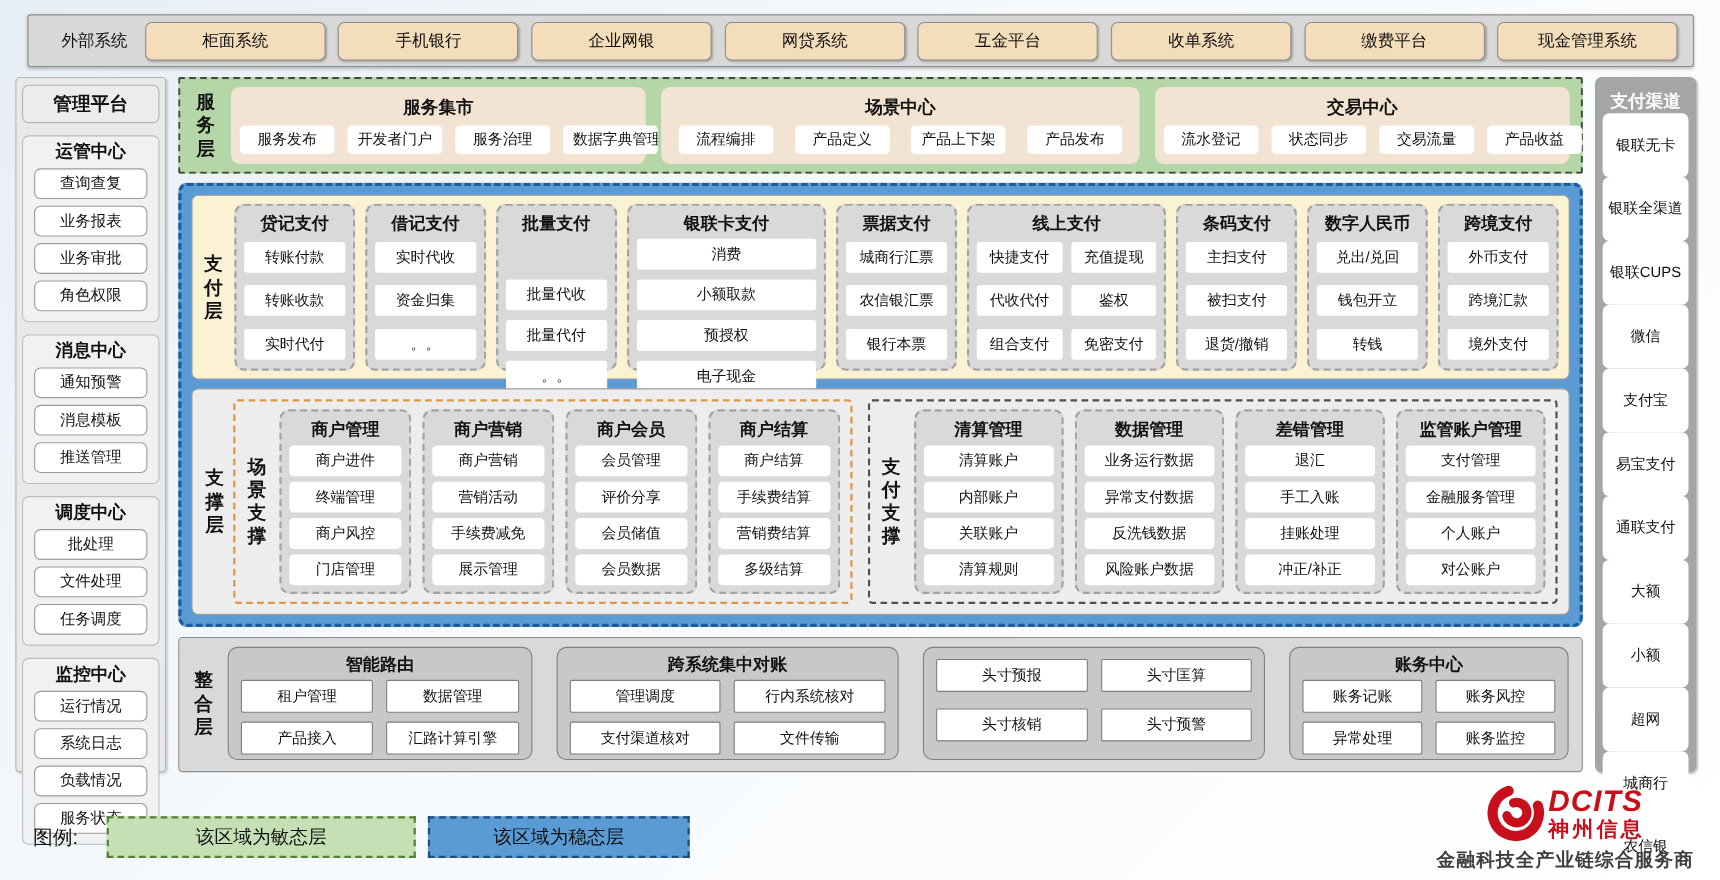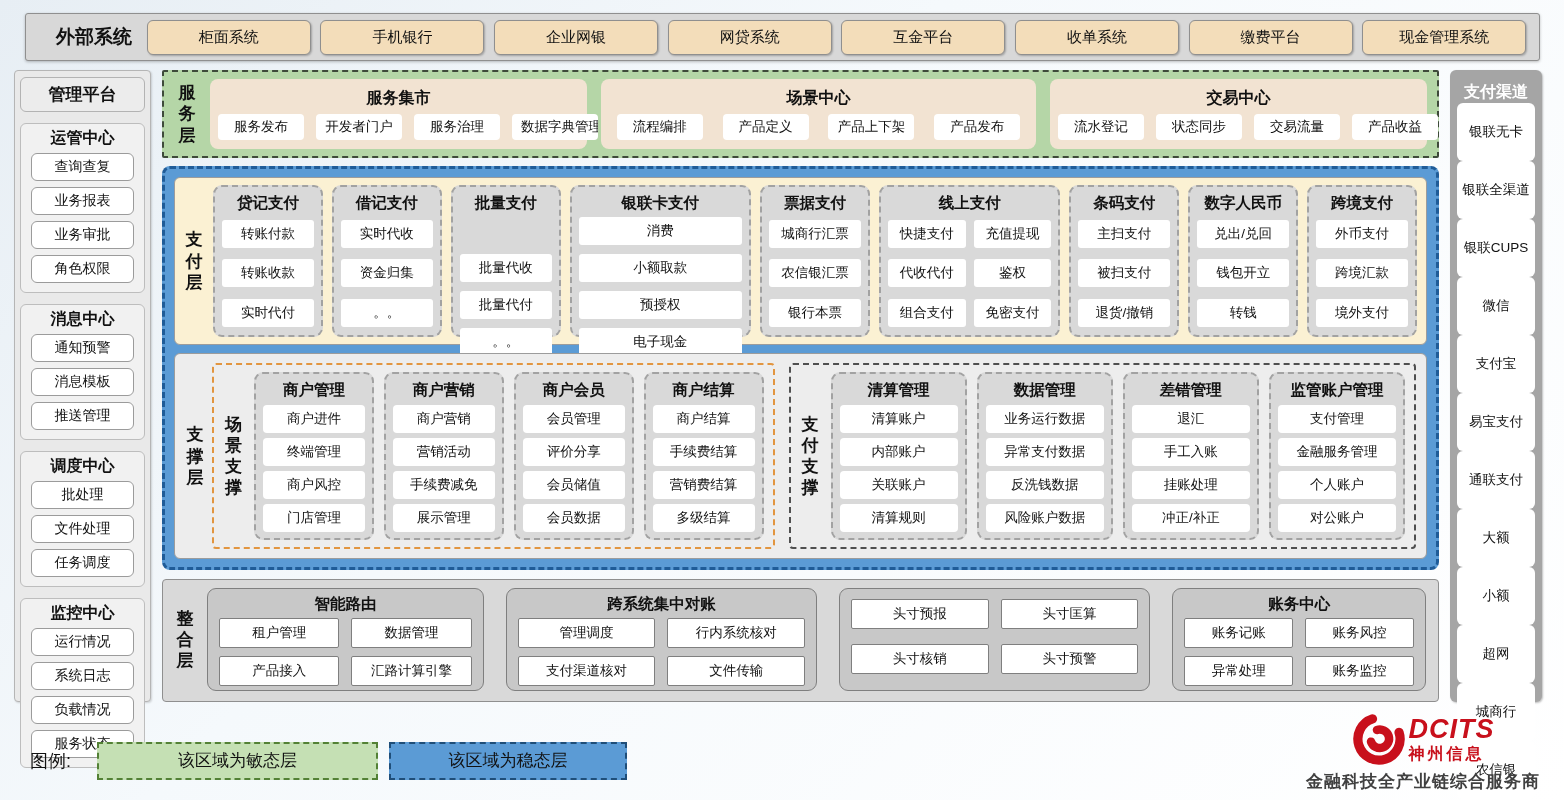--- a/index.html
+++ b/index.html
@@ -4,21 +4,21 @@
 <style>
   html,body{margin:0;padding:0}
   body{
     width:1564px;height:800px;overflow:hidden;position:relative;color:#111;
     font-family:"Liberation Sans","DejaVu Sans",sans-serif;
     background:linear-gradient(135deg,#e7eef4 0%,#f5f9fc 40%,#ffffff 100%);
   }
   
   .topbar{display:flex;align-items:center;height:46px;margin:13px 24px 9px 25px;background:#d8d8d8;
     border:1px solid #8f8f8f;border-radius:3px;box-shadow:0 1px 3px rgba(0,0,0,.25)}
-  .topbar-label{font-weight:bold;font-size:19px;margin:0 10px 0 30px;white-space:nowrap}
+  .topbar-label{font-weight:normal;font-size:15px;margin:0 10px 0 30px;white-space:nowrap}
   #ext-items{flex:1;display:flex;justify-content:space-around;align-items:center;margin-right:8px}
   .top-btn{background:#f3ddba;border:1px solid #8f8f8f;border-radius:6px;min-width:118px;text-align:center;
     padding:7px 22px;font-size:15px;box-shadow:1px 1px 2px rgba(0,0,0,.25);white-space:nowrap}
   
   .middle{display:flex;height:632px;margin:0 22px 0 14px;gap:11px}
   
   .left-panel{width:137px;background:#e9e9e9;border:1px solid #b5b5b5;border-radius:4px;
     padding:6px 5px 8px;box-sizing:border-box;display:flex;flex-direction:column;box-shadow:1px 1px 2px rgba(0,0,0,.15)}
   .panel-title{font-weight:bold;font-size:17px;text-align:center;border:1px solid #b3b3b3;border-radius:6px;
     padding:5px 2px;background:#ececec}
@@ -86,21 +86,21 @@
   .footer{display:flex;align-items:center;margin:26px 24px 0 30px}
   .legend-label{font-size:18px;margin-right:26px;white-space:nowrap}
   .legend-box{height:38px;display:flex;align-items:center;justify-content:center;font-size:17px;box-sizing:border-box}
   .legend-green{width:281px;background:#c5e0b4;border:2px dashed #538135;margin-right:11px}
   .legend-blue{width:238px;background:#5b9bd5;border:2px dashed #1f4e79}
   .logo{margin-left:auto;display:flex;flex-direction:column;align-items:center;margin-top:-16px}
   .logo-top{display:flex;align-items:center;gap:3px}
   .logo-swirl{width:54px;height:54px;transform:rotate(-18deg)}
   .logo-text{display:flex;flex-direction:column;line-height:1;align-items:flex-start}
   .logo-name{color:#c8101c;font-weight:bold;font-style:italic;font-size:27px;letter-spacing:1px}
-  .logo-company{color:#c8101c;font-size:16px;font-weight:bold;letter-spacing:3px;margin-top:3px}
+  .logo-company{color:#c8101c;font-size:19px;font-weight:bold;letter-spacing:3px;margin-top:3px}
   .logo-tagline{color:#404040;font-weight:bold;font-size:17px;margin-top:4px;letter-spacing:1px;white-space:nowrap}
 </style>
 </head>
 <body>
 
 <div class="topbar">
   <span class="topbar-label">外部系统</span>
   <div id="ext-items">
       <div class="top-btn">柜面系统</div>
       <div class="top-btn">手机银行</div>

